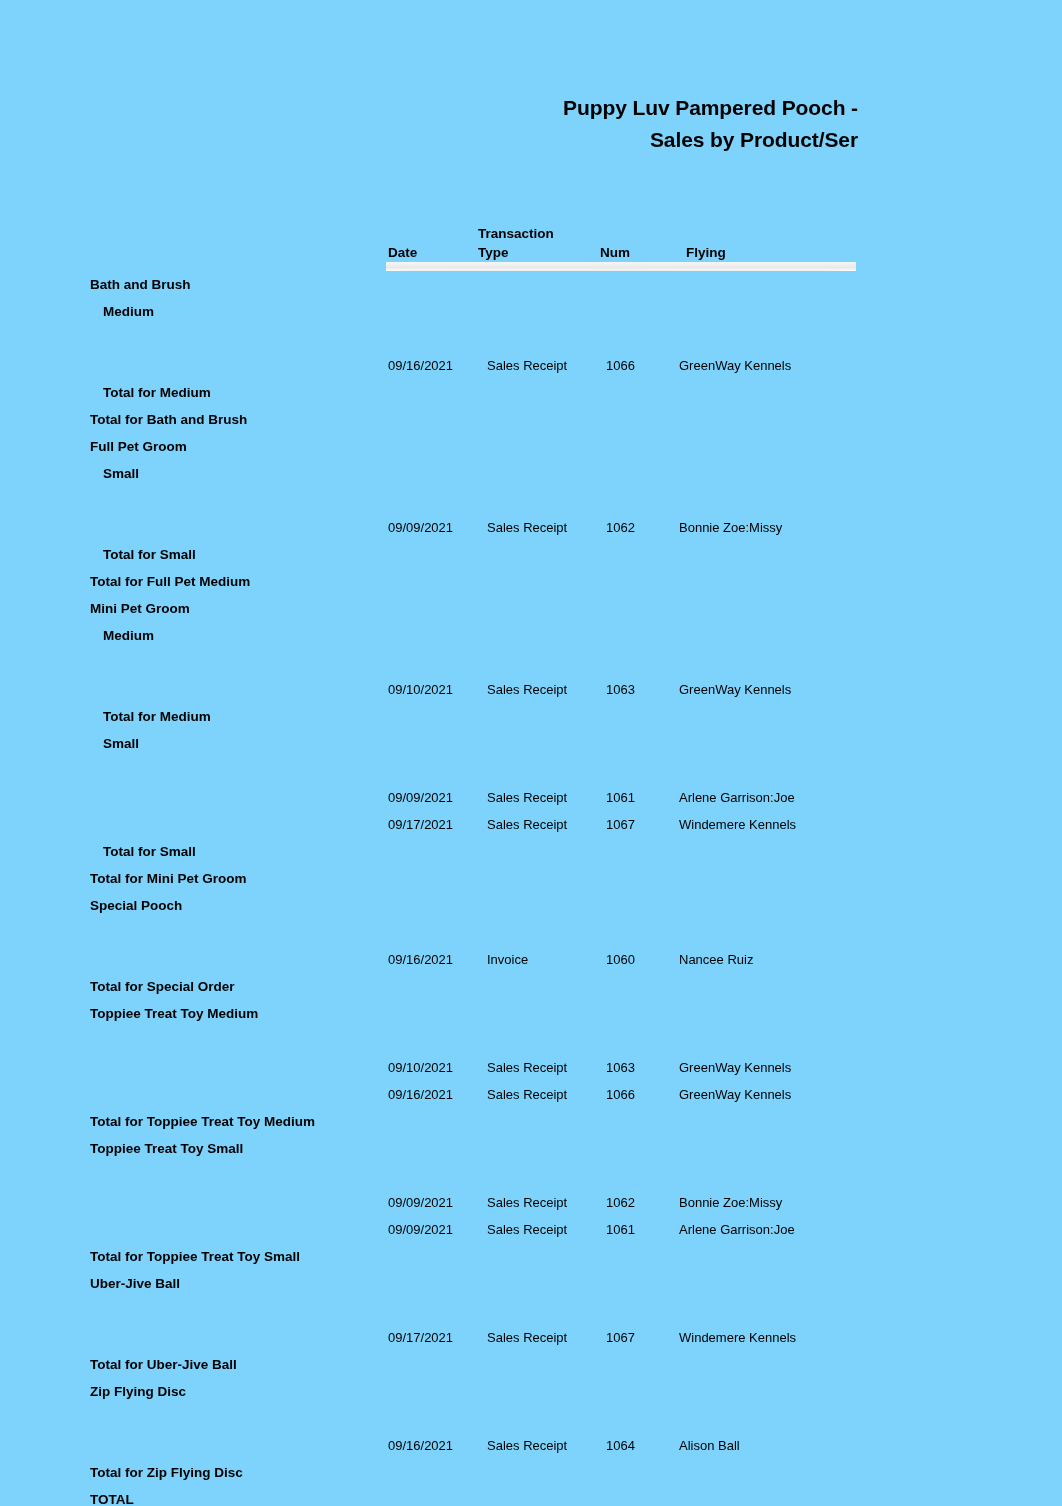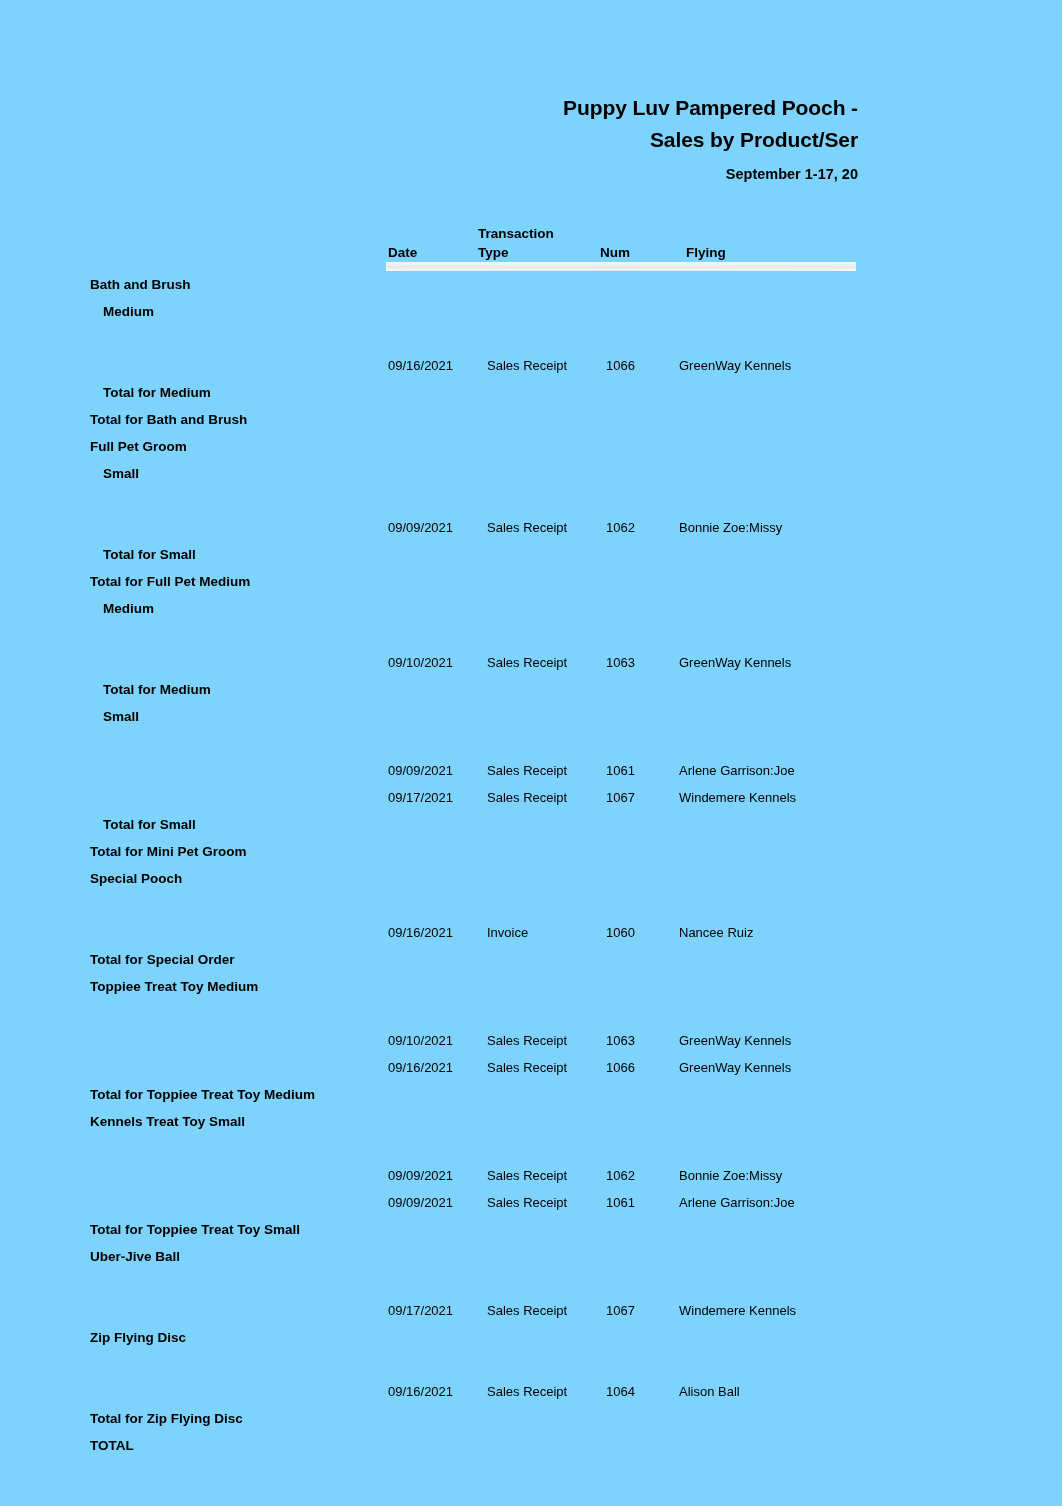--- a/index.html
+++ b/index.html
@@ -128,21 +128,20 @@
   .row.spacer { height: 27px; }
 </style>
 </head>
 <body>
 
 <div class="page">
 
   <div class="title-block">
     <div class="title-line">Puppy Luv Pampered Pooch -</div>
     <div class="title-line">Sales by  Product/Ser</div>
-    <div class="subtitle-line">September 1-17, 20</div>
   </div>
 
   <div class="table-head">
     <div class="head-cell head-date">Date</div>
     <div class="head-cell head-type">
       <div>Transaction</div>
       <div>Type</div>
     </div>
     <div class="head-cell head-num">Num</div>
     <div class="head-cell head-client">Flying</div>
@@ -182,20 +181,23 @@
         <div class="cell col-type">Sales Receipt</div>
         <div class="cell col-num">1062</div>
         <div class="cell col-client">Bonnie Zoe:Missy</div>
       </div>
       <div class="row lvl-total-1">
         <div class="row-label">Total for Small</div>
       </div>
       <div class="row lvl-total-0">
         <div class="row-label">Total for Full Pet Medium</div>
       </div>
+      <div class="row lvl-0">
+        <div class="row-label">Mini Pet Groom</div>
+      </div>
       <div class="row lvl-1">
         <div class="row-label">Medium</div>
       </div>
       <div class="row spacer"></div>
       <div class="row row-data">
         <div class="cell col-date">09/10/2021</div>
         <div class="cell col-type">Sales Receipt</div>
         <div class="cell col-num">1063</div>
         <div class="cell col-client">GreenWay Kennels</div>
       </div>
@@ -250,21 +252,21 @@
       <div class="row row-data">
         <div class="cell col-date">09/16/2021</div>
         <div class="cell col-type">Sales Receipt</div>
         <div class="cell col-num">1066</div>
         <div class="cell col-client">GreenWay Kennels</div>
       </div>
       <div class="row lvl-total-0">
         <div class="row-label">Total for Toppiee Treat Toy Medium</div>
       </div>
       <div class="row lvl-0">
-        <div class="row-label">Kennels Treat Toy Small</div>
+        <div class="row-label">Toppiee Treat Toy Small</div>
       </div>
       <div class="row spacer"></div>
       <div class="row row-data">
         <div class="cell col-date">09/09/2021</div>
         <div class="cell col-type">Sales Receipt</div>
         <div class="cell col-num">1062</div>
         <div class="cell col-client">Bonnie Zoe:Missy</div>
       </div>
       <div class="row row-data">
         <div class="cell col-date">09/09/2021</div>
@@ -278,20 +280,23 @@
       <div class="row lvl-0">
         <div class="row-label">Uber-Jive Ball</div>
       </div>
       <div class="row spacer"></div>
       <div class="row row-data">
         <div class="cell col-date">09/17/2021</div>
         <div class="cell col-type">Sales Receipt</div>
         <div class="cell col-num">1067</div>
         <div class="cell col-client">Windemere Kennels</div>
       </div>
+      <div class="row lvl-total-0">
+        <div class="row-label">Total for Uber-Jive Ball</div>
+      </div>
       <div class="row lvl-0">
         <div class="row-label">Zip Flying Disc</div>
       </div>
       <div class="row spacer"></div>
       <div class="row row-data">
         <div class="cell col-date">09/16/2021</div>
         <div class="cell col-type">Sales Receipt</div>
         <div class="cell col-num">1064</div>
         <div class="cell col-client">Alison Ball</div>
       </div>

